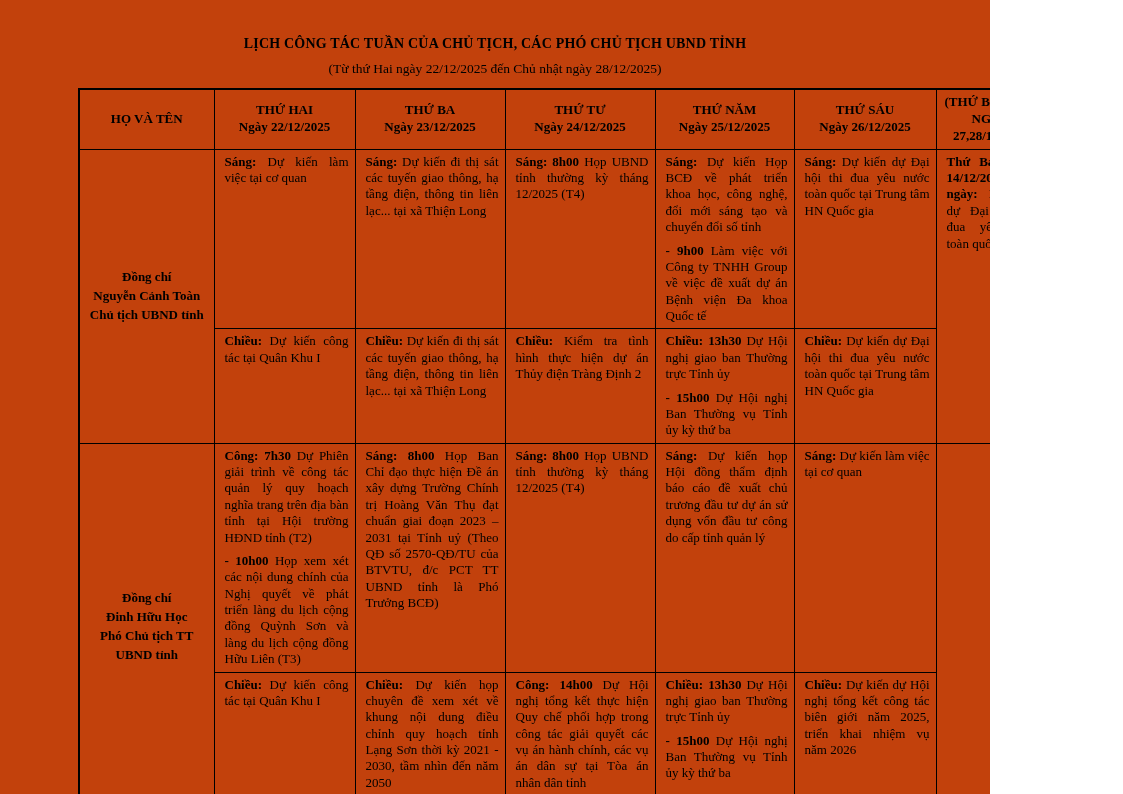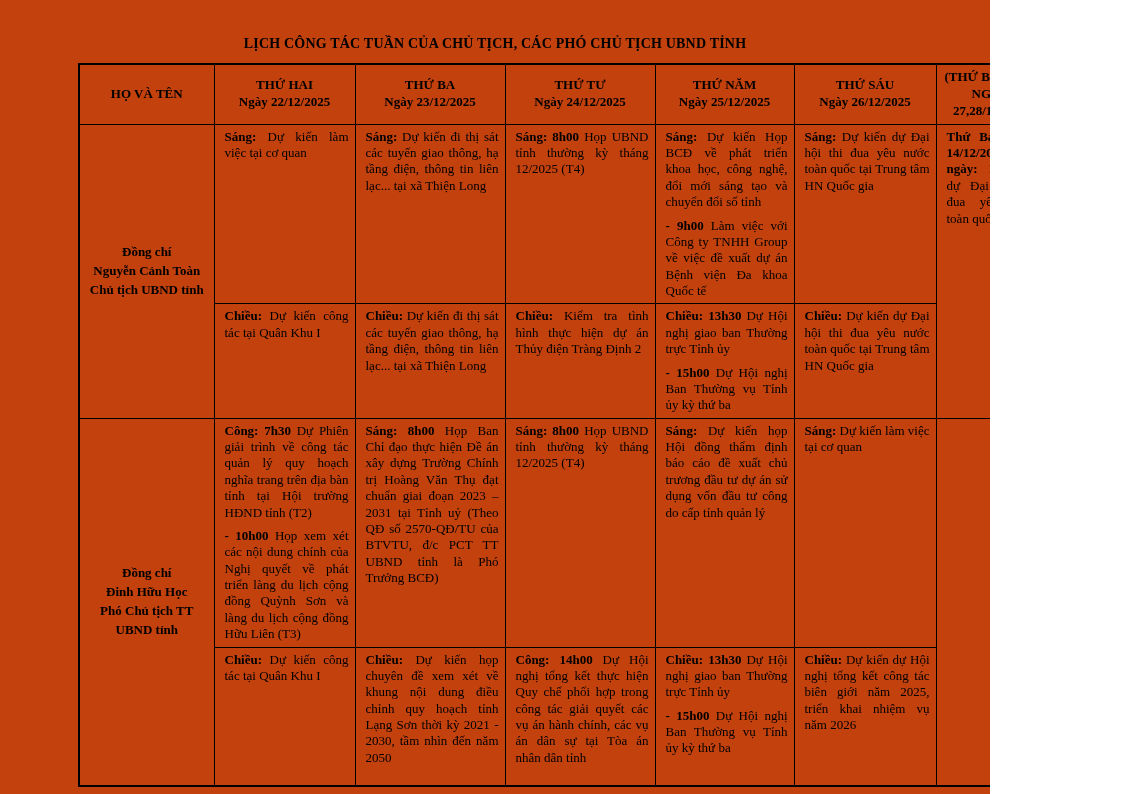--- a/index.html
+++ b/index.html
@@ -71,20 +71,21 @@
   tr.row-1a      { height: 166px; }
   tr.row-1b      { height: 107px; }
   tr.row-2a      { height: 205px; }
   tr.row-2b      { height: 139px; }
 </style>
 </head>
 <body>
 
 <div class="page">
   <div class="doc-title">LỊCH CÔNG TÁC TUẦN CỦA CHỦ TỊCH, CÁC PHÓ CHỦ TỊCH UBND TỈNH</div>
+  <div class="doc-subtitle">(Từ thứ Hai ngày 22/12/2025 đến Chủ nhật ngày 28/12/2025)</div>
 
   <table class="schedule">
     <colgroup>
       <col style="width:135px">
       <col style="width:141px">
       <col style="width:150px">
       <col style="width:150px">
       <col style="width:139px">
       <col style="width:142px">
       <col style="width:110px">

